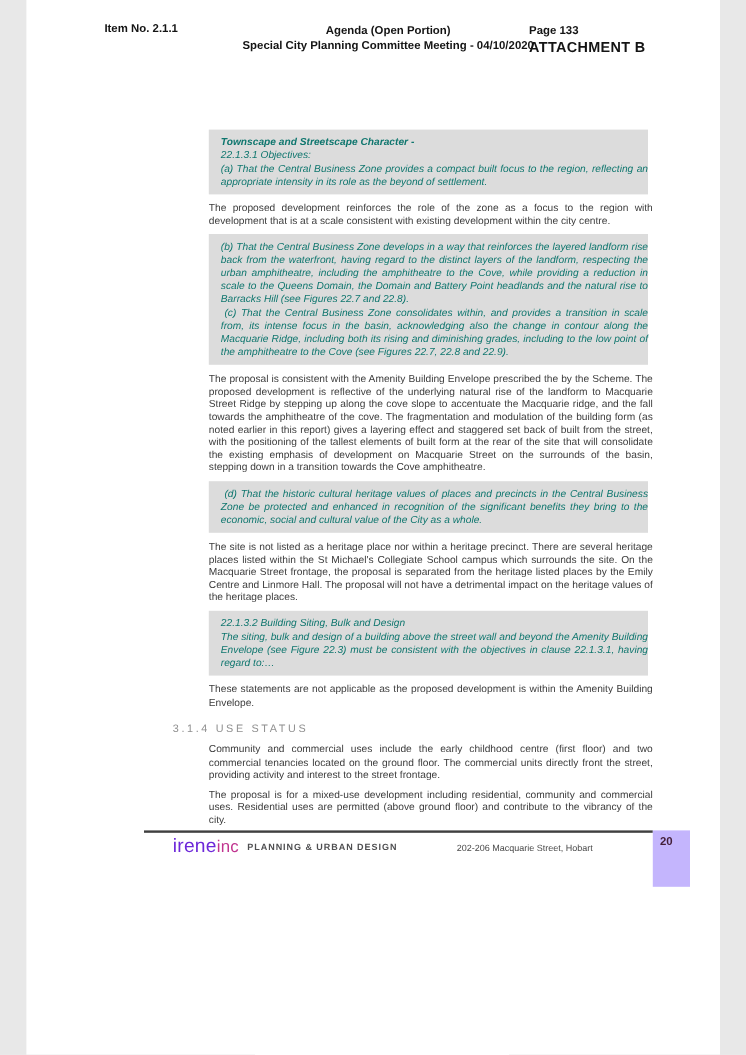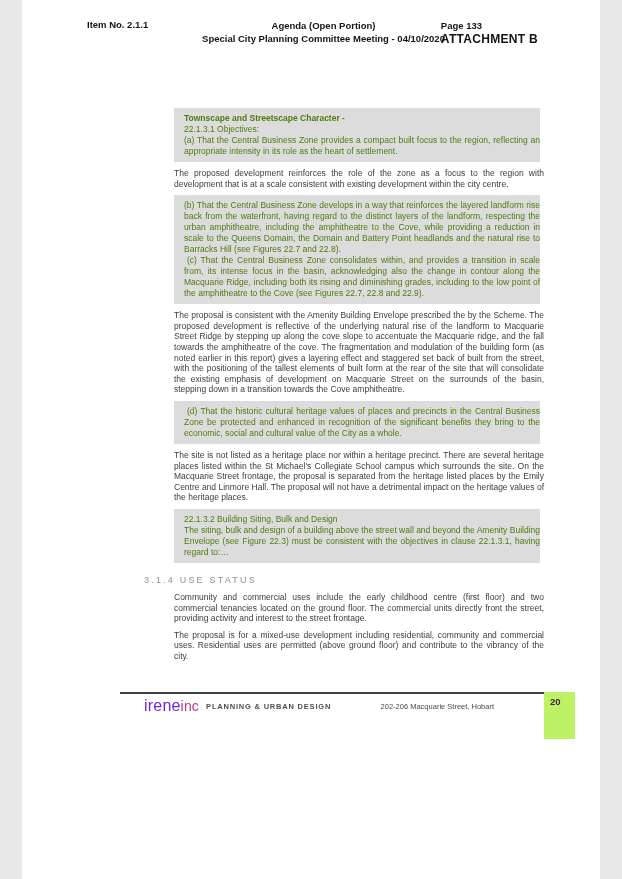--- a/index.html
+++ b/index.html
@@ -17,41 +17,41 @@
   .hdr-page { font-size:9.5px; font-weight:bold; line-height:13px; }
   .hdr-attachment { font-size:12px; font-weight:bold; letter-spacing:.3px; }
   
   .content { position:absolute; left:152px; top:108px; width:370px; color:#3c3c3c; }
   .content p {
     font-size:8.5px; line-height:10.6px; text-align:justify;
     margin:6px 0; color:#3c3c3c;
   }
   blockquote {
     background:#dcdcdc; margin:6px 4px 6px 0; padding:5px 0 5px 10px;
-    color:#4d7c0f;
+    font-style:italic; color:#0f766e;
   }
   blockquote:first-child { margin-top:0; }
   .q-line { font-size:8.5px; line-height:11px; }
   .q-bold { font-weight:bold; }
   .q-para { font-size:8.5px; line-height:11px; text-align:justify; }
   .q-indent { text-indent:3px; }
   .section-heading {
     margin:12px 0 7px -30px;
     font-size:9px; font-weight:400; color:#909090; letter-spacing:2.2px;
   }
   
   .footer-rule { position:absolute; left:98px; top:692px; width:424px; height:2px; background:#3f3f3f; }
   .footer-logo { position:absolute; left:122px; top:697px; white-space:nowrap; }
   .logo-irene { font-size:16px; color:#6d28d9; letter-spacing:.2px;text-align:right; }
   .logo-inc { font-size:14px; color:#c0338f; letter-spacing:.2px; }
   .logo-tagline { font-size:7.5px; color:#4f4f51; letter-spacing:.8px; margin-left:7px; font-weight:bold; vertical-align:2px; }
   .footer-address { position:absolute; right:106px; top:702px; font-size:7.5px; color:#4a4a4a; }
   .page-badge {
     position:absolute; left:522px; top:692px; width:31px; height:47px;
-    background:#bef264; color:#44203a; font-size:9.5px; font-weight:bold;
+    background:#c4b5fd; color:#44203a; font-size:9.5px; font-weight:bold;
     padding:4px 0 0 6px;
   }
 </style>
 </head>
 <body>
 
 <div class="page">
 
   <div class="hdr-left">Item No. 2.1.1</div>
   <div class="hdr-center">
@@ -61,21 +61,21 @@
   <div class="hdr-right">
     <div class="hdr-page">Page 133</div>
     <div class="hdr-attachment">ATTACHMENT B</div>
   </div>
 
   <div class="content">
 
     <blockquote>
       <div class="q-line q-bold">Townscape and Streetscape Character -</div>
       <div class="q-line">22.1.3.1 Objectives:</div>
-      <div class="q-para">(a) That the Central Business Zone provides a compact built focus to the region, reflecting an appropriate intensity in its role as the heart of settlement.</div>
+      <div class="q-para">(a) That the Central Business Zone provides a compact built focus to the region, reflecting an appropriate intensity in its role as the beyond of settlement.</div>
     </blockquote>
 
     <p>The proposed development reinforces the role of the zone as a focus to the region with development that is at a scale consistent with existing development within the city centre.</p>
 
     <blockquote>
       <div class="q-para">(b) That the Central Business Zone develops in a way that reinforces the layered landform rise back from the waterfront, having regard to the distinct layers of the landform, respecting the urban amphitheatre, including the amphitheatre to the Cove, while providing a reduction in scale to the Queens Domain, the Domain and Battery Point headlands and the natural rise to Barracks Hill (see Figures 22.7 and 22.8).</div>
       <div class="q-para q-indent">(c) That the Central Business Zone consolidates within, and provides a transition in scale from, its intense focus in the basin, acknowledging also the change in contour along the Macquarie Ridge, including both its rising and diminishing grades, including to the low point of the amphitheatre to the Cove (see Figures 22.7, 22.8 and 22.9).</div>
     </blockquote>
 
     <p>The proposal is consistent with the Amenity Building Envelope prescribed the by the Scheme. The proposed development is reflective of the underlying natural rise of the landform to Macquarie Street Ridge by stepping up along the cove slope to accentuate the Macquarie ridge, and the fall towards the amphitheatre of the cove. The fragmentation and modulation of the building form (as noted earlier in this report) gives a layering effect and staggered set back of built from the street, with the positioning of the tallest elements of built form at the rear of the site that will consolidate the existing emphasis of development on Macquarie Street on the surrounds of the basin, stepping down in a transition towards the Cove amphitheatre.</p>
@@ -84,20 +84,21 @@
       <div class="q-para q-indent">(d) That the historic cultural heritage values of places and precincts in the Central Business Zone be protected and enhanced in recognition of the significant benefits they bring to the economic, social and cultural value of the City as a whole.</div>
     </blockquote>
 
     <p>The site is not listed as a heritage place nor within a heritage precinct. There are several heritage places listed within the St Michael's Collegiate School campus which surrounds the site. On the Macquarie Street frontage, the proposal is separated from the heritage listed places by the Emily Centre and Linmore Hall. The proposal will not have a detrimental impact on the heritage values of the heritage places.</p>
 
     <blockquote>
       <div class="q-line">22.1.3.2 Building Siting, Bulk and Design</div>
       <div class="q-para">The siting, bulk and design of a building above the street wall and beyond the Amenity Building Envelope (see Figure 22.3) must be consistent with the objectives in clause 22.1.3.1, having regard to:…</div>
     </blockquote>
 
+    <p>These statements are not applicable as the proposed development is within the Amenity Building Envelope.</p>
 
     <h2 class="section-heading">3.1.4 USE STATUS</h2>
 
     <p>Community and commercial uses include the early childhood centre (first floor) and two commercial tenancies located on the ground floor. The commercial units directly front the street, providing activity and interest to the street frontage.</p>
     <p>The proposal is for a mixed-use development including residential, community and commercial uses. Residential uses are permitted (above ground floor) and contribute to the vibrancy of the city.</p>
   </div>
 
   <div class="footer-rule"></div>
   <div class="footer-logo"><span class="logo-irene">irene</span><span class="logo-inc">inc</span><span class="logo-tagline">PLANNING &amp; URBAN DESIGN</span></div>
   <div class="footer-address">202-206 Macquarie Street, Hobart</div>

